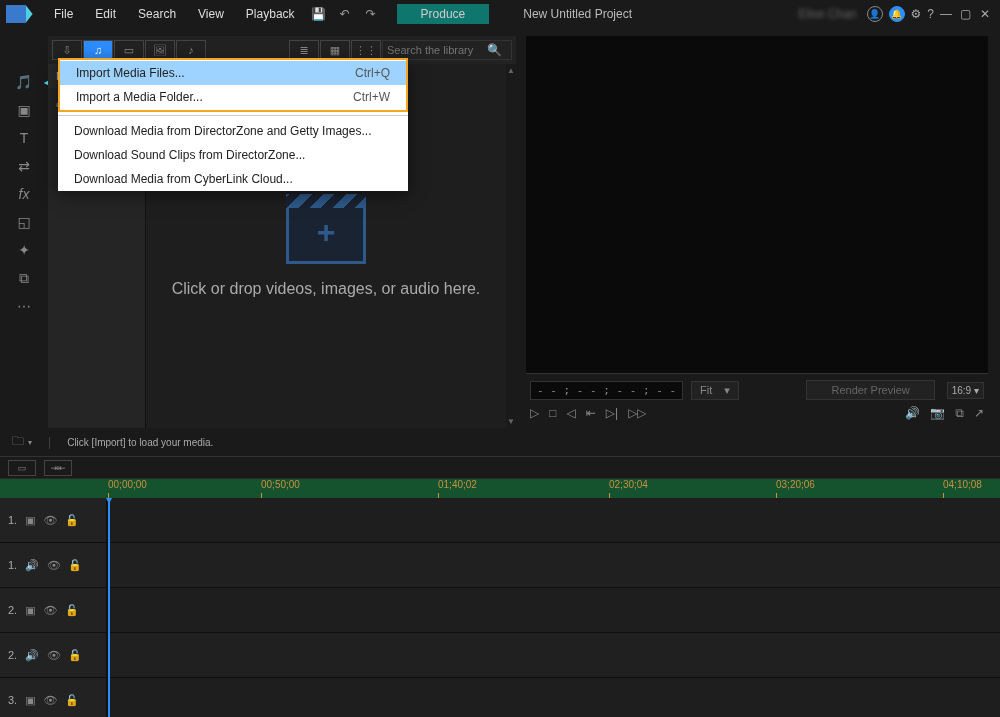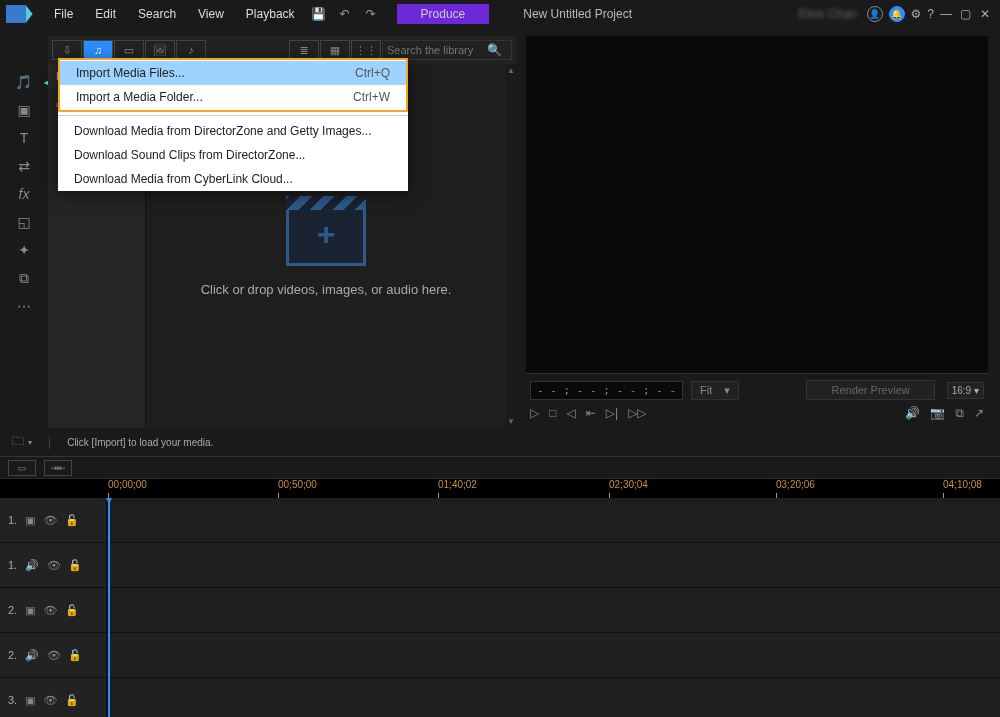--- a/index.html
+++ b/index.html
@@ -1,21 +1,21 @@
 <!DOCTYPE html>
 <html><head>
 <meta charset="utf-8">
 <style>
 * { margin: 0; padding: 0; box-sizing: border-box; font-family: -apple-system, "Segoe UI", Arial, sans-serif; }
 body { background: #1a1a1a; color: #c0c0c0; width: 1000px; height: 717px; overflow: hidden; font-size: 12px; position: relative; }
 .menubar { height: 28px; background: #1a1a1a; display: flex; align-items: center; padding: 0 6px; gap: 2px; }
 .logo { width: 28px; height: 18px; background: linear-gradient(90deg,#3a7acc 70%, #4dd0e1 70%); clip-path: polygon(0 0, 70% 0, 95% 50%, 70% 100%, 0 100%); margin-right: 8px; }
 .menubar .m { padding: 4px 10px; cursor: pointer; color: #ddd; }
 .menubar .ico { width: 16px; height: 16px; margin: 0 4px; cursor: pointer; display: flex; align-items: center; justify-content: center; color: #999; }
-.produce { background: #6d28d9; padding: 3px 24px; margin: 13px 12px; color: #ccc; cursor: pointer; }
+.produce { background: #0f766e; padding: 3px 24px; margin: 13px 12px; color: #ccc; cursor: pointer; }
 .title { color: #bbb; margin-left: 20px; }
 .right-icons { margin-left: auto; display: flex; align-items: center; gap: 6px; }
 .user-name { color: #666; margin-right: 4px; filter: blur(2px); }
 .circle-ico { width: 16px; height: 16px; border: 1px solid #888; border-radius: 50%; display: flex; align-items: center; justify-content: center; font-size: 9px; }
 .bell { background: #2d8eff; border-color: #2d8eff; }
 .wbtn { width: 14px; height: 14px; cursor: pointer; color: #aaa; }
 
 .workspace { display: flex; height: 400px; }
 .left-tools { width: 48px; background: #1a1a1a; padding-top: 40px; }
 .left-tools .lt { width: 48px; height: 28px; display: flex; align-items: center; justify-content: center; cursor: pointer; color: #888; font-size: 14px; position: relative; }
@@ -34,21 +34,21 @@
 .proj-panel { width: 98px; background: #252525; border-right: 1px solid #111; }
 .proj-head { padding: 6px 8px; font-size: 11px; color: #bbb; background: #2a2a2a; }
 .proj-body { padding: 8px; display: flex; gap: 6px; }
 .pencil { width: 16px; height: 16px; transform: rotate(-45deg); color: #888; }
 .collapse-btn { position: absolute; left: 98px; top: 24px; width: 12px; height: 24px; background: #2d8eff; color: #fff; display: flex; align-items: center; justify-content: center; font-size: 9px; cursor: pointer; z-index: 5; }
 
 .media-area { flex: 1; display: flex; flex-direction: column; align-items: center; justify-content: center; background: #1e1e1e; position: relative; }
 .drop-icon { width: 80px; height: 70px; border: 3px solid #2d5a8a; background: #1a2332; position: relative; }
 .drop-icon::before { content: ""; position: absolute; top: -3px; left: -3px; right: -3px; height: 14px; background: repeating-linear-gradient(-45deg, #2d5a8a 0 8px, #1a2332 8px 16px); }
 .drop-icon .plus { position: absolute; top: 50%; left: 50%; transform: translate(-50%, -40%); color: #2d5a8a; font-size: 32px; font-weight: bold; }
-.drop-text { margin-top: 16px; color: #aaa; font-size: 13px; text-align: right; }
+.drop-text { margin-top: 16px; color: #aaa; font-size: 16px; text-align: right; }
 .vscroll { width: 10px; background: #1a1a1a; display: flex; flex-direction: column; justify-content: space-between; align-items: center; padding: 2px 0; }
 .vscroll .arr { color: #666; font-size: 8px; cursor: pointer; }
 
 .preview { width: 470px; background: #1a1a1a; margin: 8px 8px 0 0; display: flex; flex-direction: column; }
 .preview-screen { flex: 1; background: #0a0a0a; margin: 0 4px; border-bottom: 1px solid #333; }
 .preview-ctrl { height: 54px; padding: 6px 8px; }
 .pc-row1 { display: flex; align-items: center; gap: 8px; margin-bottom: 6px; }
 .timecode { background: #0a0a0a; border: 1px solid #333; padding: 2px 6px; font-size: 11px; color: #888; font-family: monospace; }
 .fit-dd { background: #222; border: 1px solid #333; padding: 2px 8px; font-size: 11px; color: #888; display: flex; gap: 12px; cursor: pointer; }
 .render-btn { margin-left: auto; background: #222; border: 1px solid #333; padding: 3px 24px; font-size: 11px; color: #666; cursor: pointer; }
@@ -57,21 +57,21 @@
 .pc-row2 .pbtn { color: #888; cursor: pointer; font-size: 12px; }
 .pc-right { margin-left: auto; display: flex; gap: 10px; }
 
 .timeline-head { height: 28px; background: #1a1a1a; display: flex; align-items: center; padding: 0 12px; gap: 16px; }
 .th-ico { color: #888; cursor: pointer; display: flex; align-items: center; gap: 4px; }
 .th-text { color: #aaa; font-size: 10px; }
 
 .timeline-tools { height: 22px; background: #1a1a1a; display: flex; align-items: center; padding: 0 8px; border-top: 1px solid #333; }
 .tt-btn { width: 28px; height: 16px; border: 1px solid #444; margin-right: 8px; display: flex; align-items: center; justify-content: center; font-size: 9px; color: #888; cursor: pointer; }
 
-.ruler { height: 20px; background: #000000; position: relative; display: flex; border-top: 1px solid #2a2a2a; }
+.ruler { height: 20px; background: #14532d; position: relative; display: flex; border-top: 1px solid #2a2a2a; }
 .ruler-gutter { width: 108px; }
 .ruler-ticks { flex: 1; position: relative; color: #c89040; font-size: 10px; }
 .tick { position: absolute; top: 0; }
 .tick::after { content: ""; position: absolute; left: 0; top: 14px; width: 1px; height: 6px; background: #c89040; }
 .playhead { position: absolute; left: 108px; top: 0; bottom: 0; width: 2px; background: #2d8eff; z-index: 10; }
 .playhead::before { content: ""; position: absolute; top: -4px; left: -4px; width: 10px; height: 10px; background: #2d8eff; clip-path: polygon(0 0, 100% 0, 50% 100%); }
 
 .tracks { background: #1a1a1a; position: relative; height: 225px; overflow: hidden; }
 .track { height: 45px; display: flex; border-bottom: 1px solid #0f0f0f; }
 .track-head { width: 108px; background: #222; border-right: 2px solid #111; display: flex; align-items: center; gap: 8px; padding: 0 8px; }
@@ -206,21 +206,21 @@
 
 <div class="timeline-tools">
   <div class="tt-btn">▭</div>
   <div class="tt-btn">⇥⇤</div>
 </div>
 
 <div class="ruler">
   <div class="ruler-gutter"></div>
   <div class="ruler-ticks" id="ruler-ticks">
       <div class="tick" style="left: 0px;">00;00;00</div>
-      <div class="tick" style="left: 170px;">00;50;00</div>
+      <div class="tick" style="left: 153px;">00;50;00</div>
       <div class="tick" style="left: 330px;">01;40;02</div>
       <div class="tick" style="left: 501px;">02;30;04</div>
       <div class="tick" style="left: 668px;">03;20;06</div>
       <div class="tick" style="left: 835px;">04;10;08</div>
     </div>
 </div>
 
 <div class="tracks" id="tracks-container">
   <div class="playhead"></div>
 <div class="track">

